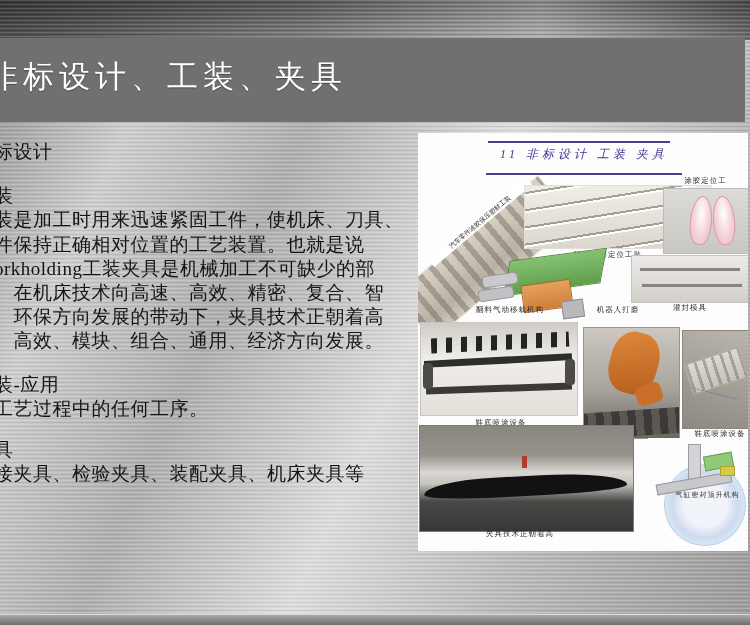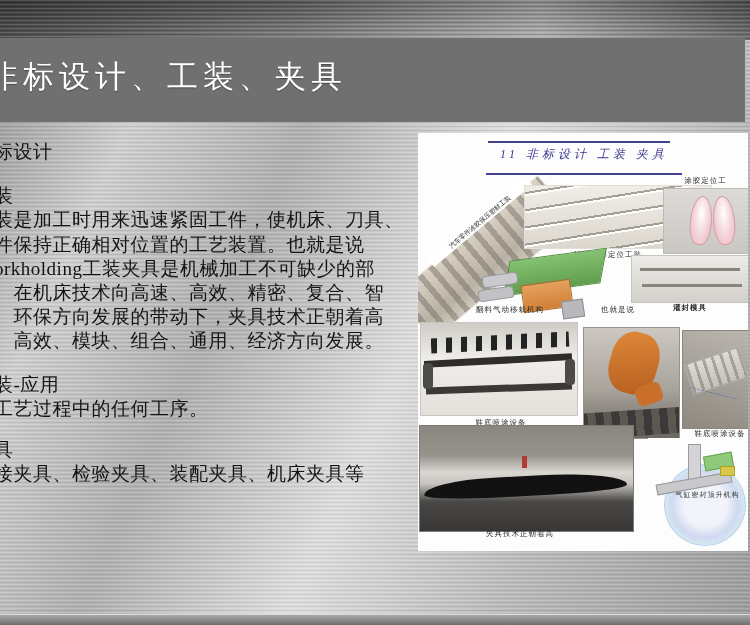--- a/index.html
+++ b/index.html
@@ -209,31 +209,31 @@
     <div class="photo photo-strips"></div>
     <div class="plabel" style="left:130px;top:117px;width:120px;">涂胶保形定位工装</div>
 
     <div class="plabel" style="left:240px;top:43px;width:95px;">涂胶定位工</div>
     <div class="photo photo-shoes">
       <div class="sole sole-l"></div>
       <div class="sole sole-r"></div>
     </div>
 
     <div class="photo photo-mold"></div>
-    <div class="plabel" style="left:222px;top:170px;width:100px;font-weight:bold;">灌封模具</div>
+    <div class="plabel" style="left:222px;top:170px;width:100px;">灌封模具</div>
 
     <div class="photo photo-cadgreen">
       <div class="cad-slab"></div>
       <div class="cad-orange"></div>
       <div class="cad-cyl1"></div>
       <div class="cad-cyl2"></div>
       <div class="cad-gray"></div>
     </div>
     <div class="plabel" style="left:37px;top:172px;width:110px;">翻料气动移栽机构</div>
-    <div class="plabel" style="left:145px;top:172px;width:110px;">也就是说</div>
+    <div class="plabel" style="left:145px;top:172px;width:110px;">机器人打磨</div>
 
     <div class="photo photo-grind">
       <div class="clamps"></div>
       <div class="gbar1"></div>
       <div class="gbar2"></div>
       <div class="ghandle-l"></div>
       <div class="ghandle-r"></div>
     </div>
     <div class="plabel" style="left:28px;top:285px;width:110px;">鞋底喷涂设备</div>
 

